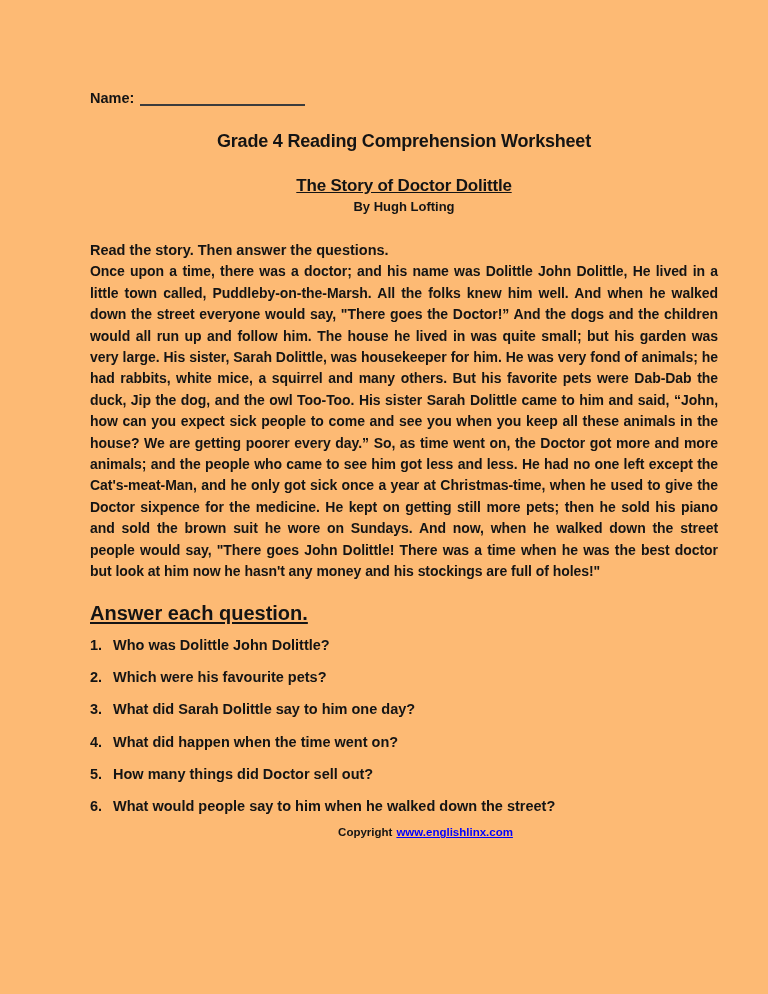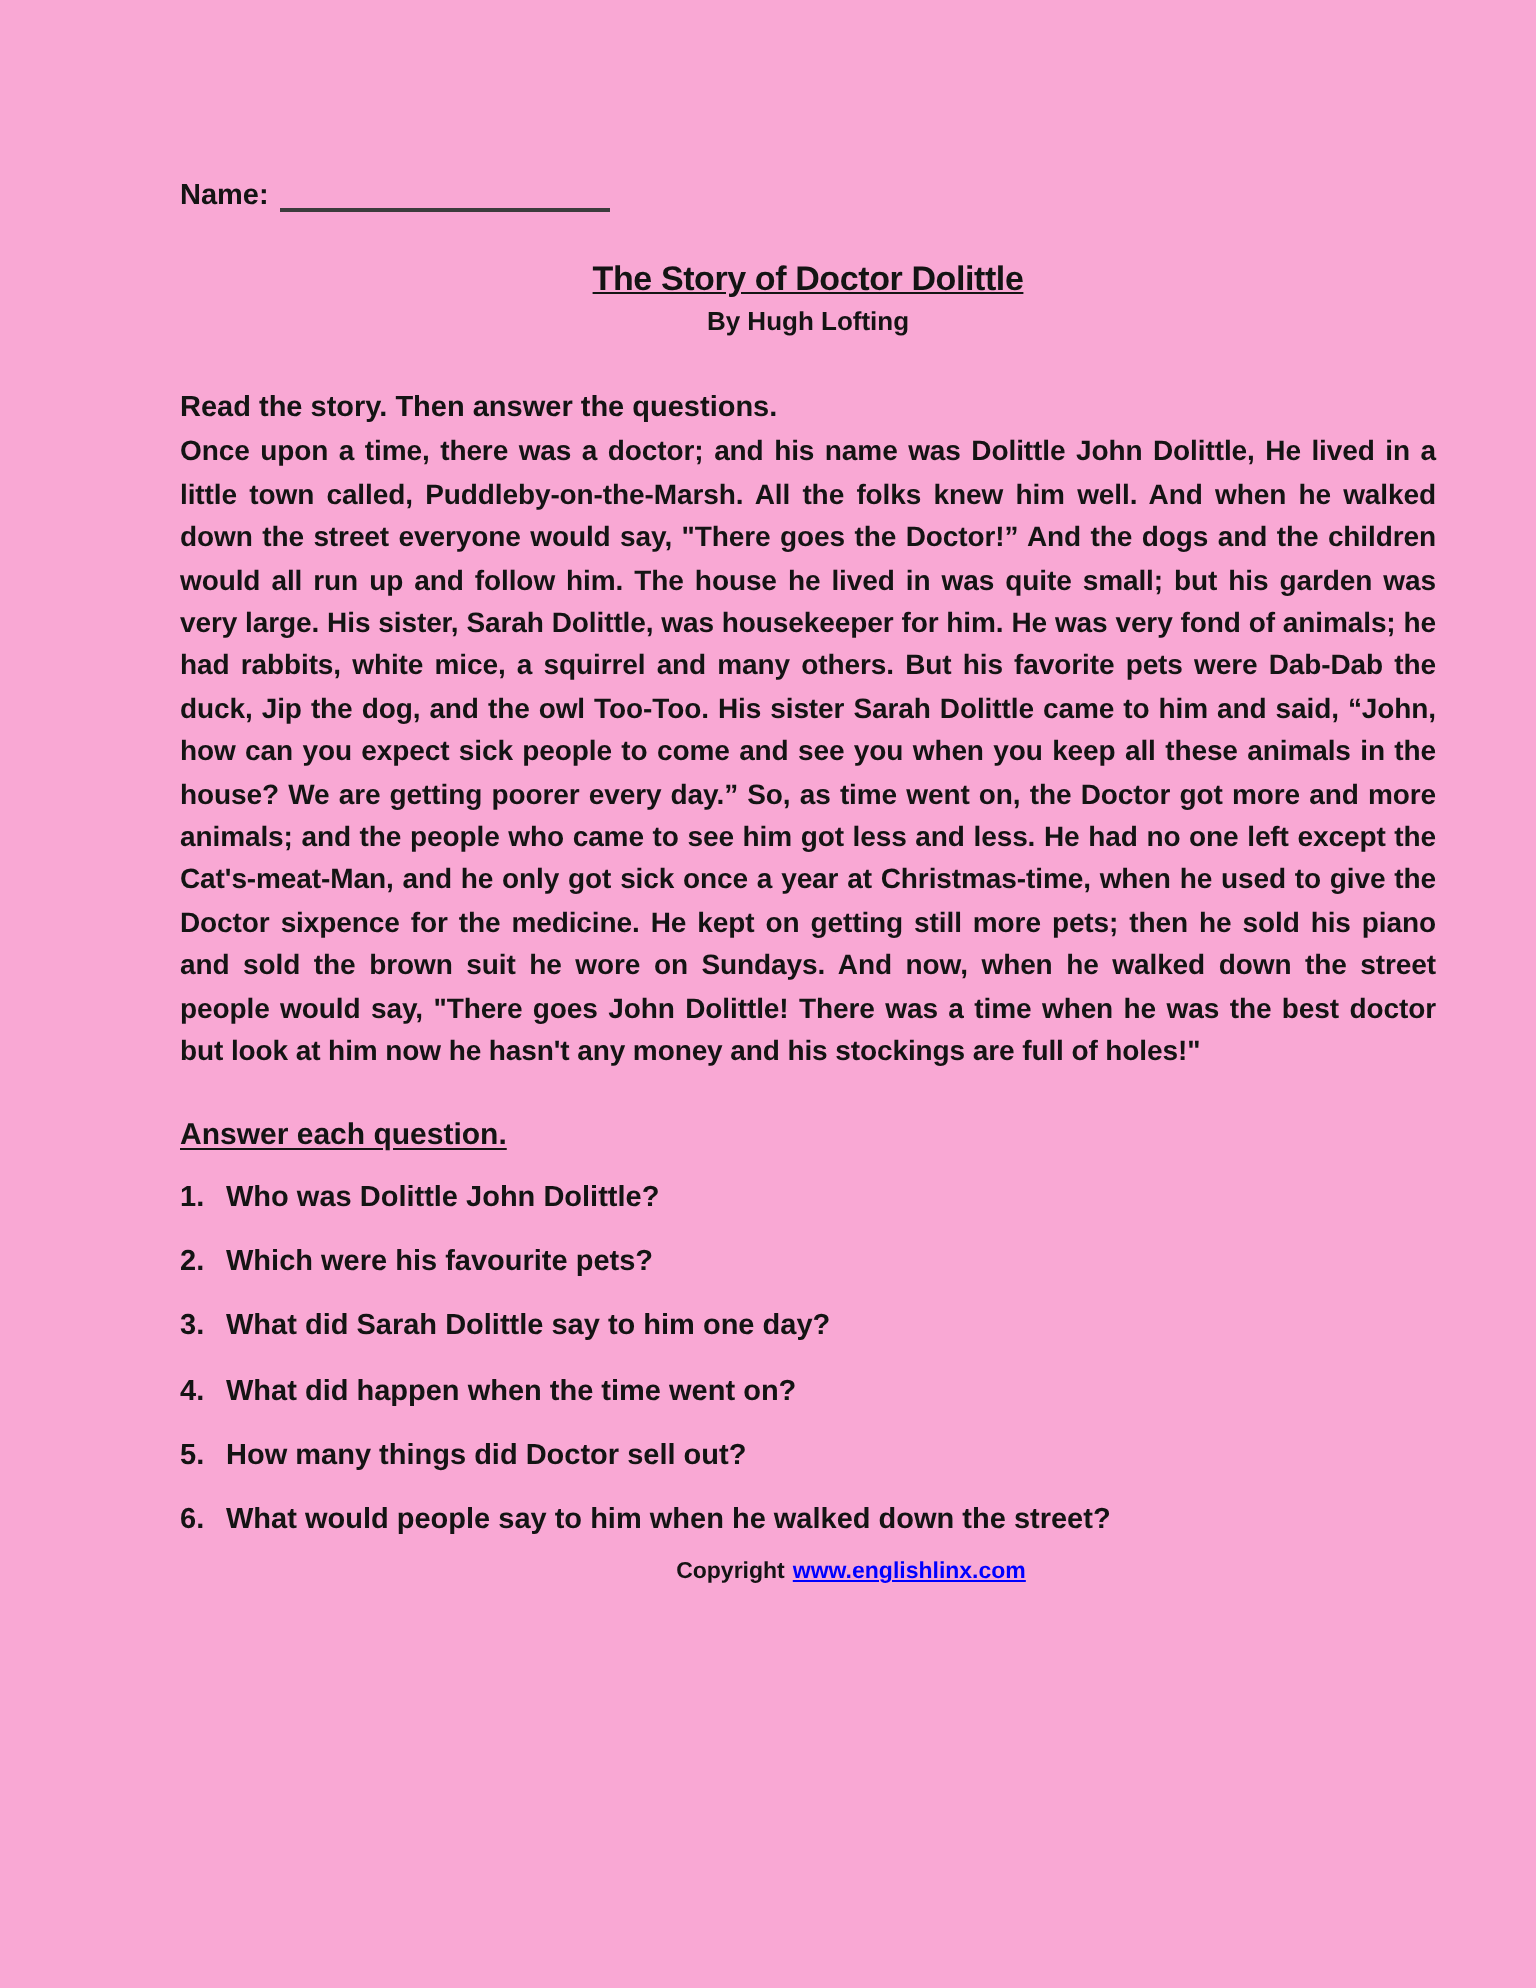--- a/index.html
+++ b/index.html
@@ -1,19 +1,19 @@
 <!DOCTYPE html>
 <html><head>
 <meta charset="utf-8">
 <style>
   html, body { margin: 0; padding: 0; background: #ffffff; }
   .page {
     width: 768px;
     height: 994px;
-    background: #f9a8d4;
+    background: #fdba74;
     box-sizing: border-box;
     padding: 90px 50px 0 90px;
     font-family: "Liberation Sans", sans-serif;
     font-weight: bold;
     color: #141414;
     overflow: hidden;
   }
   .name-date-row {
     display: flex;
     justify-content: space-between;
@@ -33,21 +33,21 @@
   .story-title { text-align: center; font-size: 17px; margin-top: 24px; letter-spacing: -0.2px; text-decoration: underline; }
   .byline { text-align: center; font-size: 13px; margin-top: 3px; }
   .instructions { font-size: 14.5px; margin-top: 26px; line-height: 21.4px; }
   .story-text {
     font-size: 14px;
     line-height: 21.4px;
     text-align: justify;
     letter-spacing: -0.05px;
   }
   .questions-header {
-    font-size: 15px;
+    font-size: 20px;
     line-height: 21px;
     margin-top: 20px;
     text-decoration: underline;
     text-underline-offset: 2px;
   }
   .question-row { display: flex; font-size: 14.5px; line-height: 21px; margin-top: 11.3px; }
   .question-num { width: 23px; flex-shrink: 0; }
   .question-text { flex: 1; }
   .footer { text-align: center; font-size: 11.5px; margin-top: 9px; }
   .footer a { color: #0000ff; font-weight: bold; }
@@ -58,20 +58,21 @@
 
 <div class="page">
 
   <div class="name-date-row">
     <div class="fill-field">
       <span>Name:</span>
       <span class="blank-line blank-name"></span>
     </div>
   </div>
 
+  <div class="worksheet-title">Grade 4 Reading Comprehension Worksheet</div>
 
   <div class="story-title">The Story of Doctor Dolittle</div>
   <div class="byline">By Hugh Lofting</div>
 
   <div class="instructions">Read the story. Then answer the questions.</div>
 
   <div class="story-text">Once upon a time, there was a doctor; and his name was Dolittle John Dolittle, He lived in a little town called, Puddleby-on-the-Marsh. All the folks knew him well. And when he walked down the street everyone would say, "There goes the Doctor!” And the dogs and the children would all run up and follow him. The house he lived in was quite small; but his garden was very large. His sister, Sarah Dolittle, was housekeeper for him. He was very fond of animals; he had rabbits, white mice, a squirrel and many others. But his favorite pets were Dab-Dab the duck, Jip the dog, and the owl Too-Too. His sister Sarah Dolittle came to him and said, “John, how can you expect sick people to come and see you when you keep all these animals in the house? We are getting poorer every day.” So, as time went on, the Doctor got more and more animals; and the people who came to see him got less and less. He had no one left except the Cat's-meat-Man, and he only got sick once a year at Christmas-time, when he used to give the Doctor sixpence for the medicine. He kept on getting still more pets; then he sold his piano and sold the brown suit he wore on Sundays. And now, when he walked down the street people would say, "There goes John Dolittle! There was a time when he was the best doctor but look at him now he hasn't any money and his stockings are full of holes!"</div>
 
   <div class="questions-header">Answer each question.</div>
 

